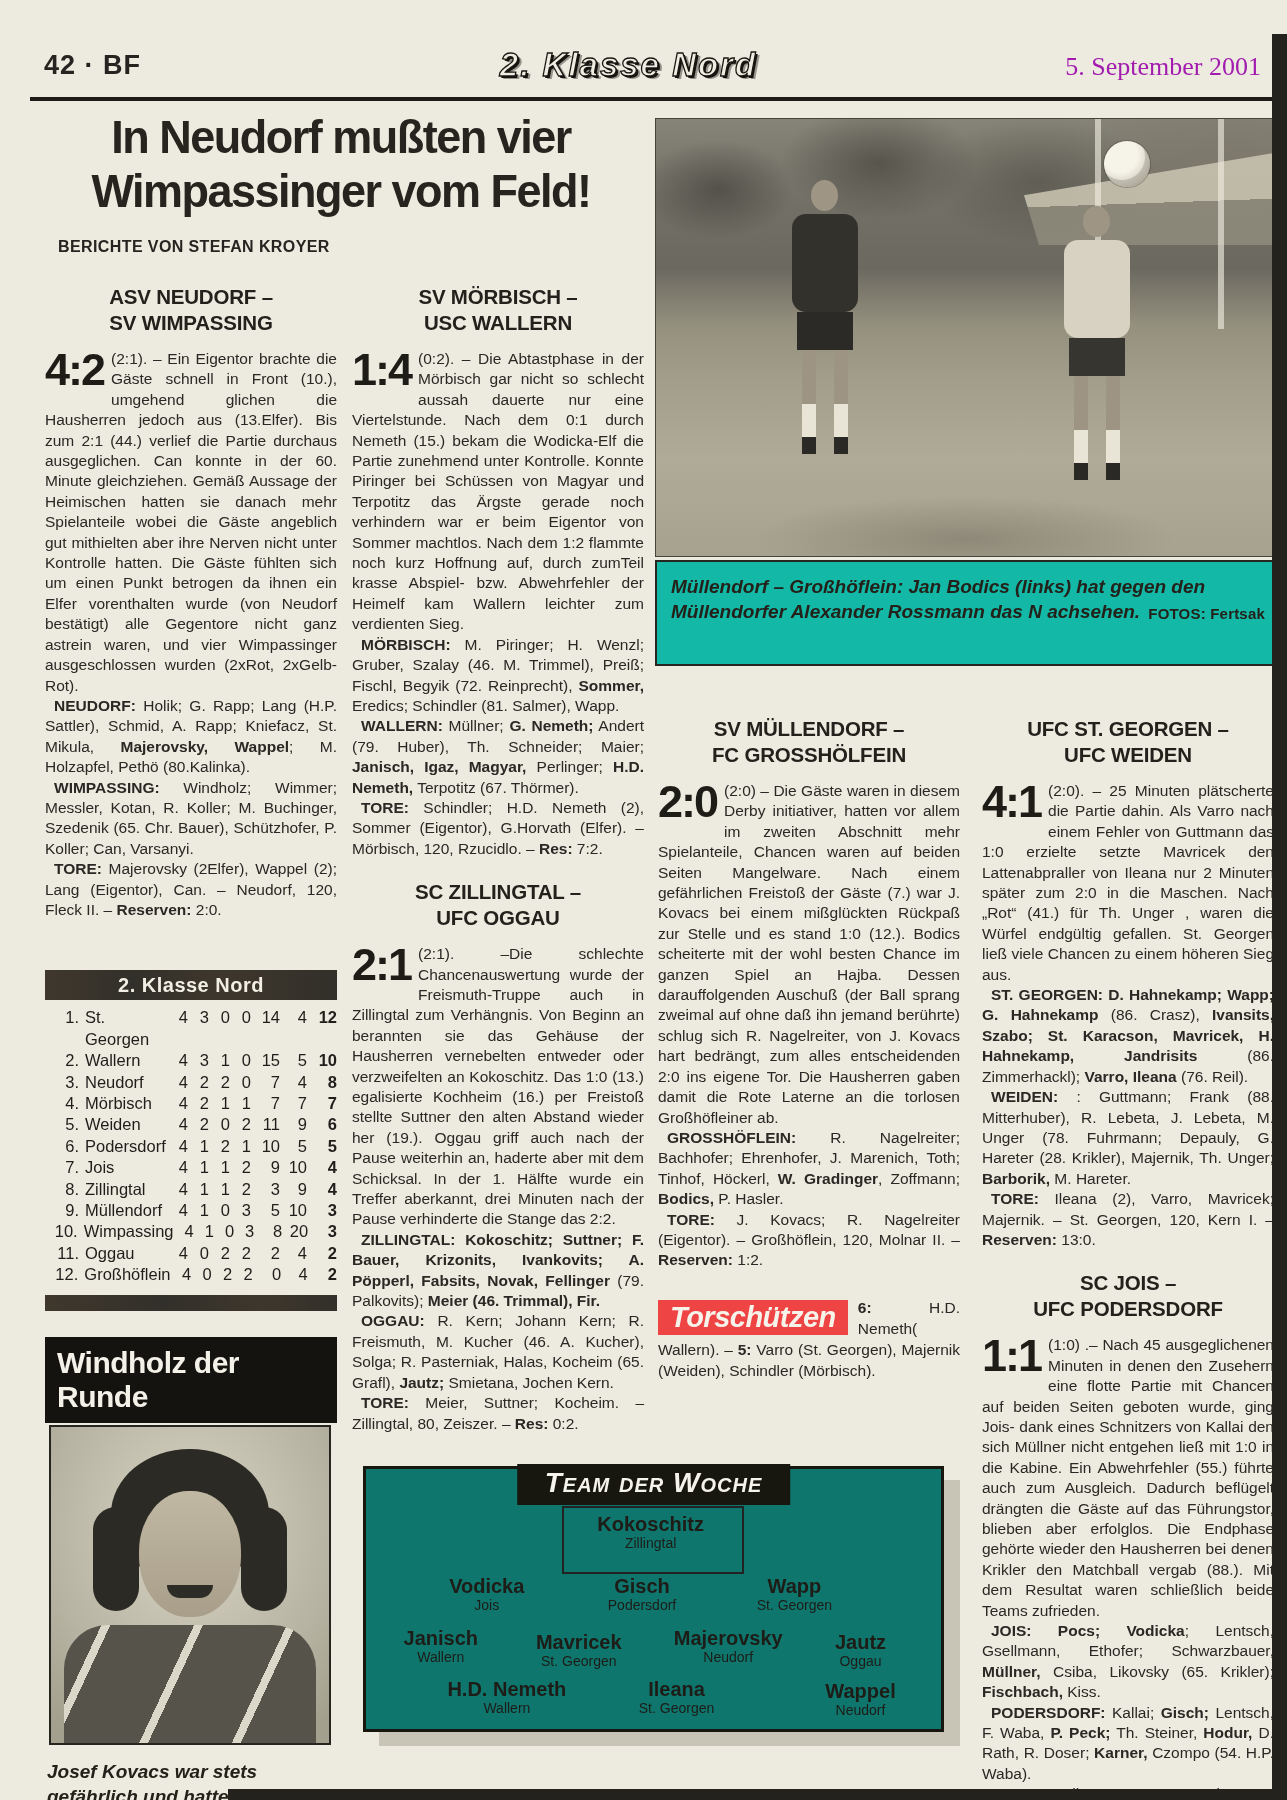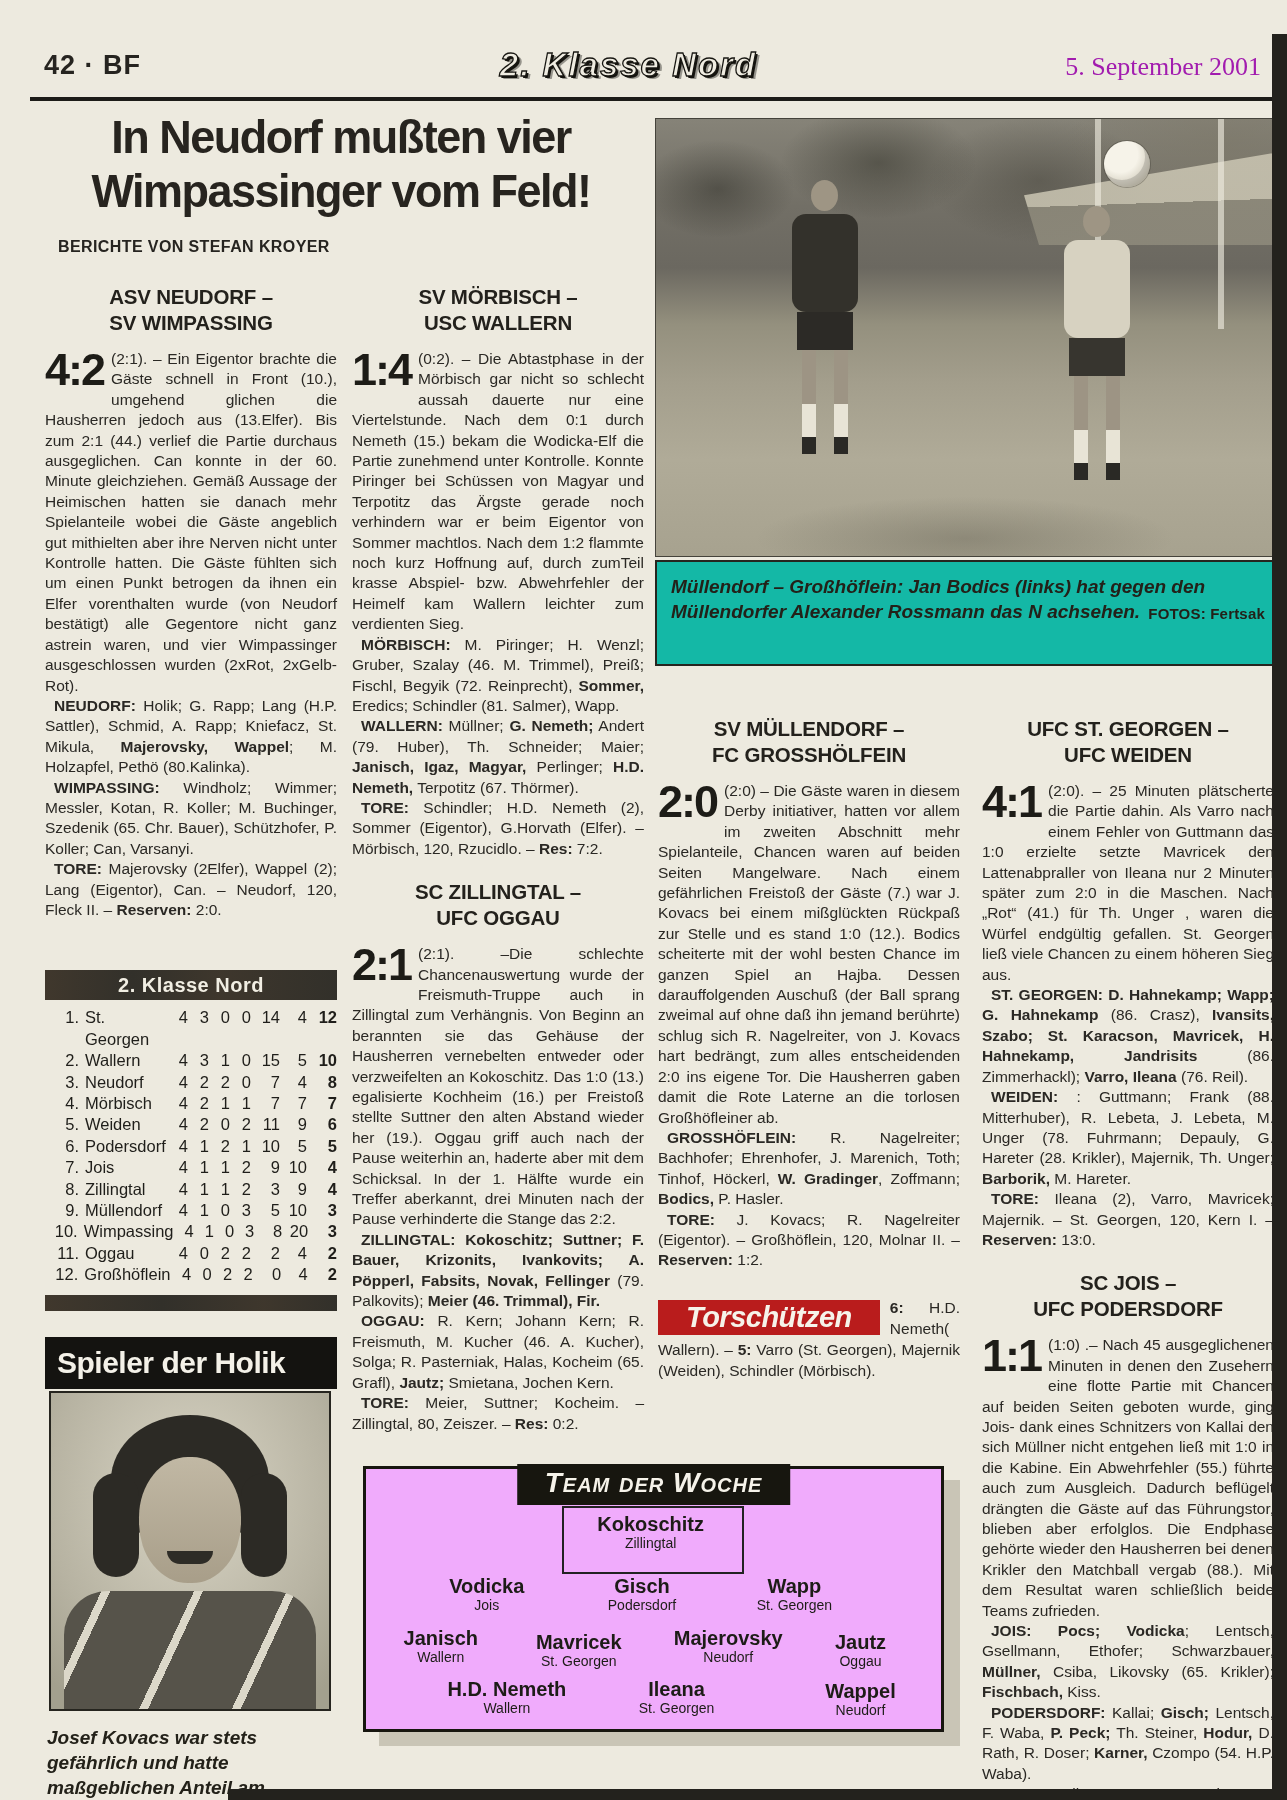--- a/index.html
+++ b/index.html
@@ -82,24 +82,24 @@
   .pp .legs{display:flex;justify-content:space-between;width:46px;margin:0 auto;}
   .pp .leg{width:14px;height:104px;background:linear-gradient(#9d9484 0 52%,#e8e4d6 52% 84%,#2a2925 84%);}
   .photo-ball{position:absolute;width:46px;height:46px;border-radius:50%;
               background:radial-gradient(circle at 35% 30%,#f6f3e9 40%,#cfcaba 75%,#b4ae9c 100%);
               box-shadow:inset -5px -7px 0 rgba(0,0,0,.14),0 0 0 1px rgba(60,58,48,.35);}
   .photo-caption{position:relative;margin-top:3px;border:2px solid #26251f;background:#14b8a6;
                  padding:12px 14px 40px;font-size:19px;line-height:25px;font-weight:bold;font-style:italic;color:#232119;}
   .photo-credit{position:absolute;right:8px;bottom:38px;font-style:normal;font-size:15px;letter-spacing:.2px;}
   
   .torsch{margin-top:26px;font-size:15.5px;line-height:21px;text-align:justify;color:#2a2824;}
-  .torsch-label{float:left;background:#b91c1c;color:#f6f3ea;font-weight:bold;font-style:italic;
-                font-size:29px;letter-spacing:-.5px;padding:7px 28px;margin:3px 10px 4px 0;}
-  
-  .tow{position:absolute;left:363px;top:1466px;width:575px;height:260px;background:#f0abfc;
+  .torsch-label{float:left;background:#ef4444;color:#f6f3ea;font-weight:bold;font-style:italic;
+                font-size:29px;letter-spacing:-.5px;padding:7px 12px;margin:3px 10px 4px 0;}
+  
+  .tow{position:absolute;left:363px;top:1466px;width:575px;height:260px;background:#0f766e;
        border:3px solid #17160f;box-shadow:16px 14px 0 #c9c5b6;z-index:6;}
   .tow-bar{position:absolute;left:50%;top:-5px;transform:translateX(-50%);background:#17160f;color:#f6f3ea;
            font-weight:bold;font-style:italic;font-variant:small-caps;font-size:28px;letter-spacing:1px;
            padding:3px 28px 6px;white-space:nowrap;}
   .tow-goalbox{position:absolute;left:34%;top:37px;width:31%;height:64px;border:2px solid #222;}
   .tow-p{position:absolute;transform:translate(-50%,0);text-align:center;white-space:nowrap;color:#1d1c17;}
   .tow-p .n{font-weight:bold;font-size:20px;line-height:21px;}
   .tow-p .c{font-size:14px;line-height:17px;}
   
   .edge-right{position:absolute;right:0;top:34px;width:15px;bottom:0;background:#23221d;z-index:9;}
@@ -299,21 +299,21 @@
             <span class="n1">2</span>
             <span class="n1">2</span>
             <span class="gf">0</span>
             <span class="ga">4</span>
             <span class="pts">2</span>
           </div>
         </div>
       <div class="ltable-foot"></div>
     </div>
 
-    <div class="spieler-bar">Spieler der Holik</div>
+    <div class="spieler-bar">Windholz der Runde</div>
     <div class="portrait">
       <div class="hair"></div>
       <div class="face"></div>
       <div class="stache"></div>
       <div class="body"></div>
     </div>
     <div class="kovacs-caption">Josef Kovacs war stets gefährlich und hatte maßgeblichen Anteil am Derbysieg der Müllendorfer.</div>
   </div>
 
   <div class="col" id="col2">

